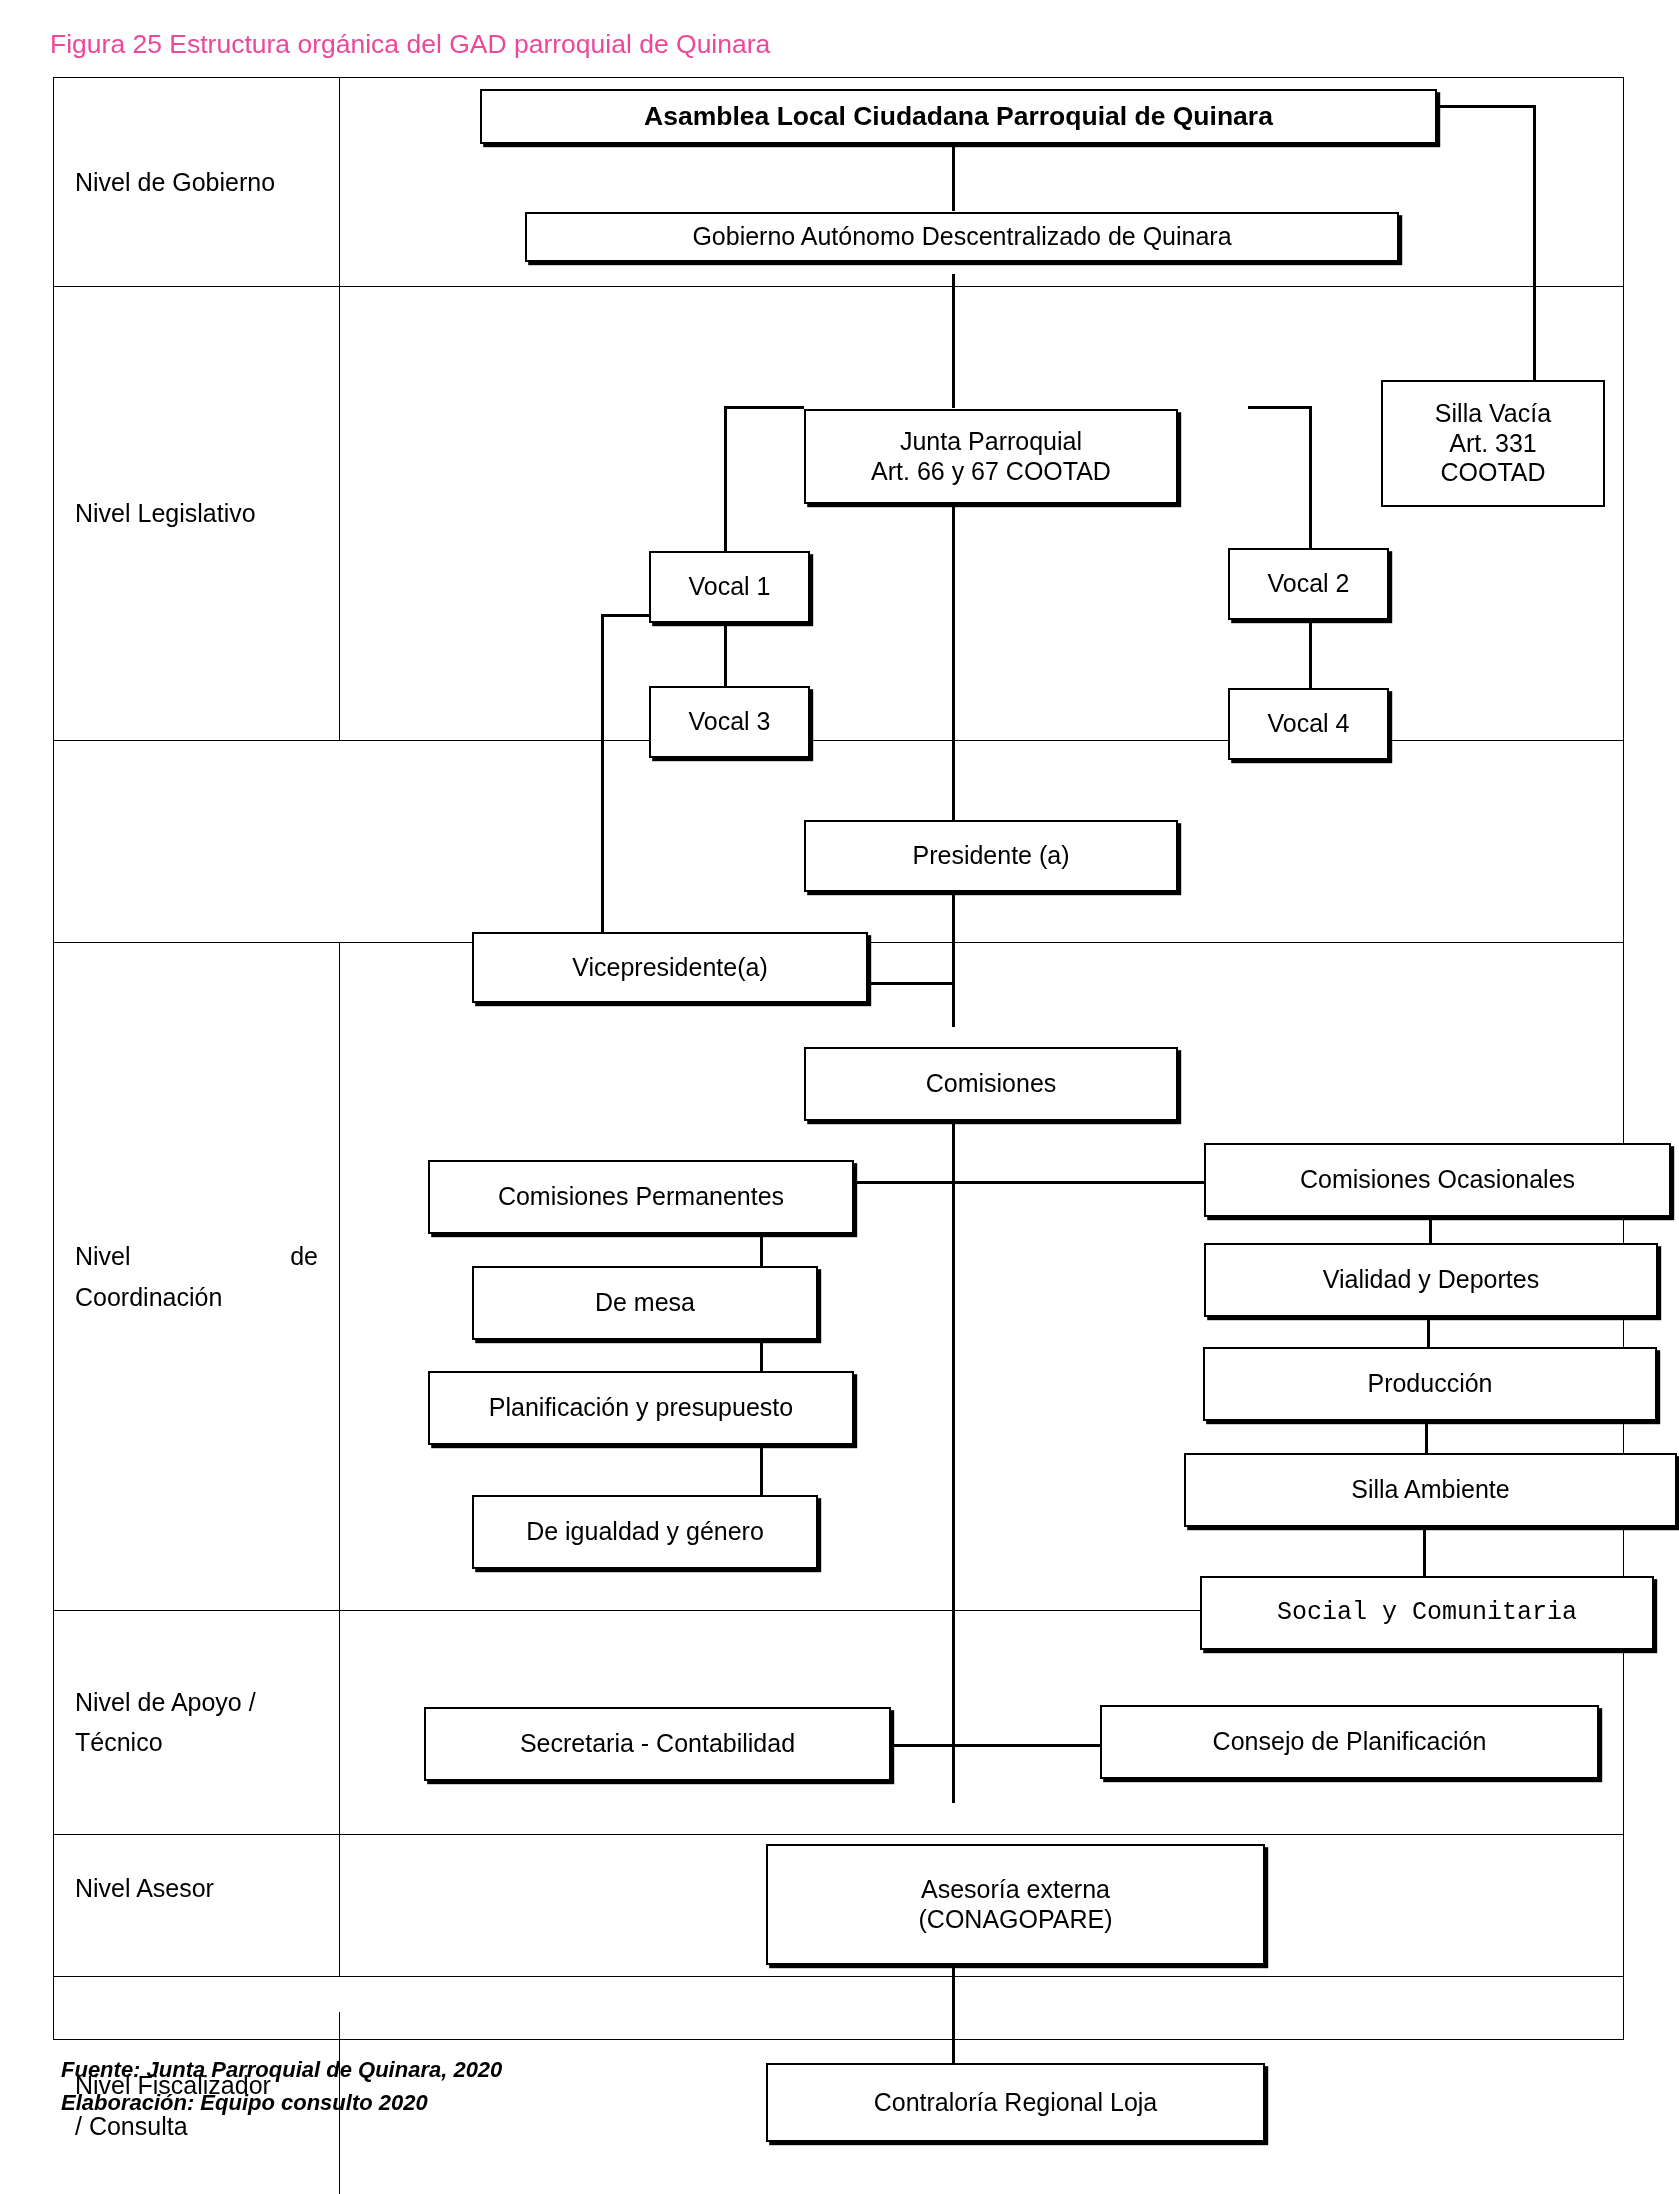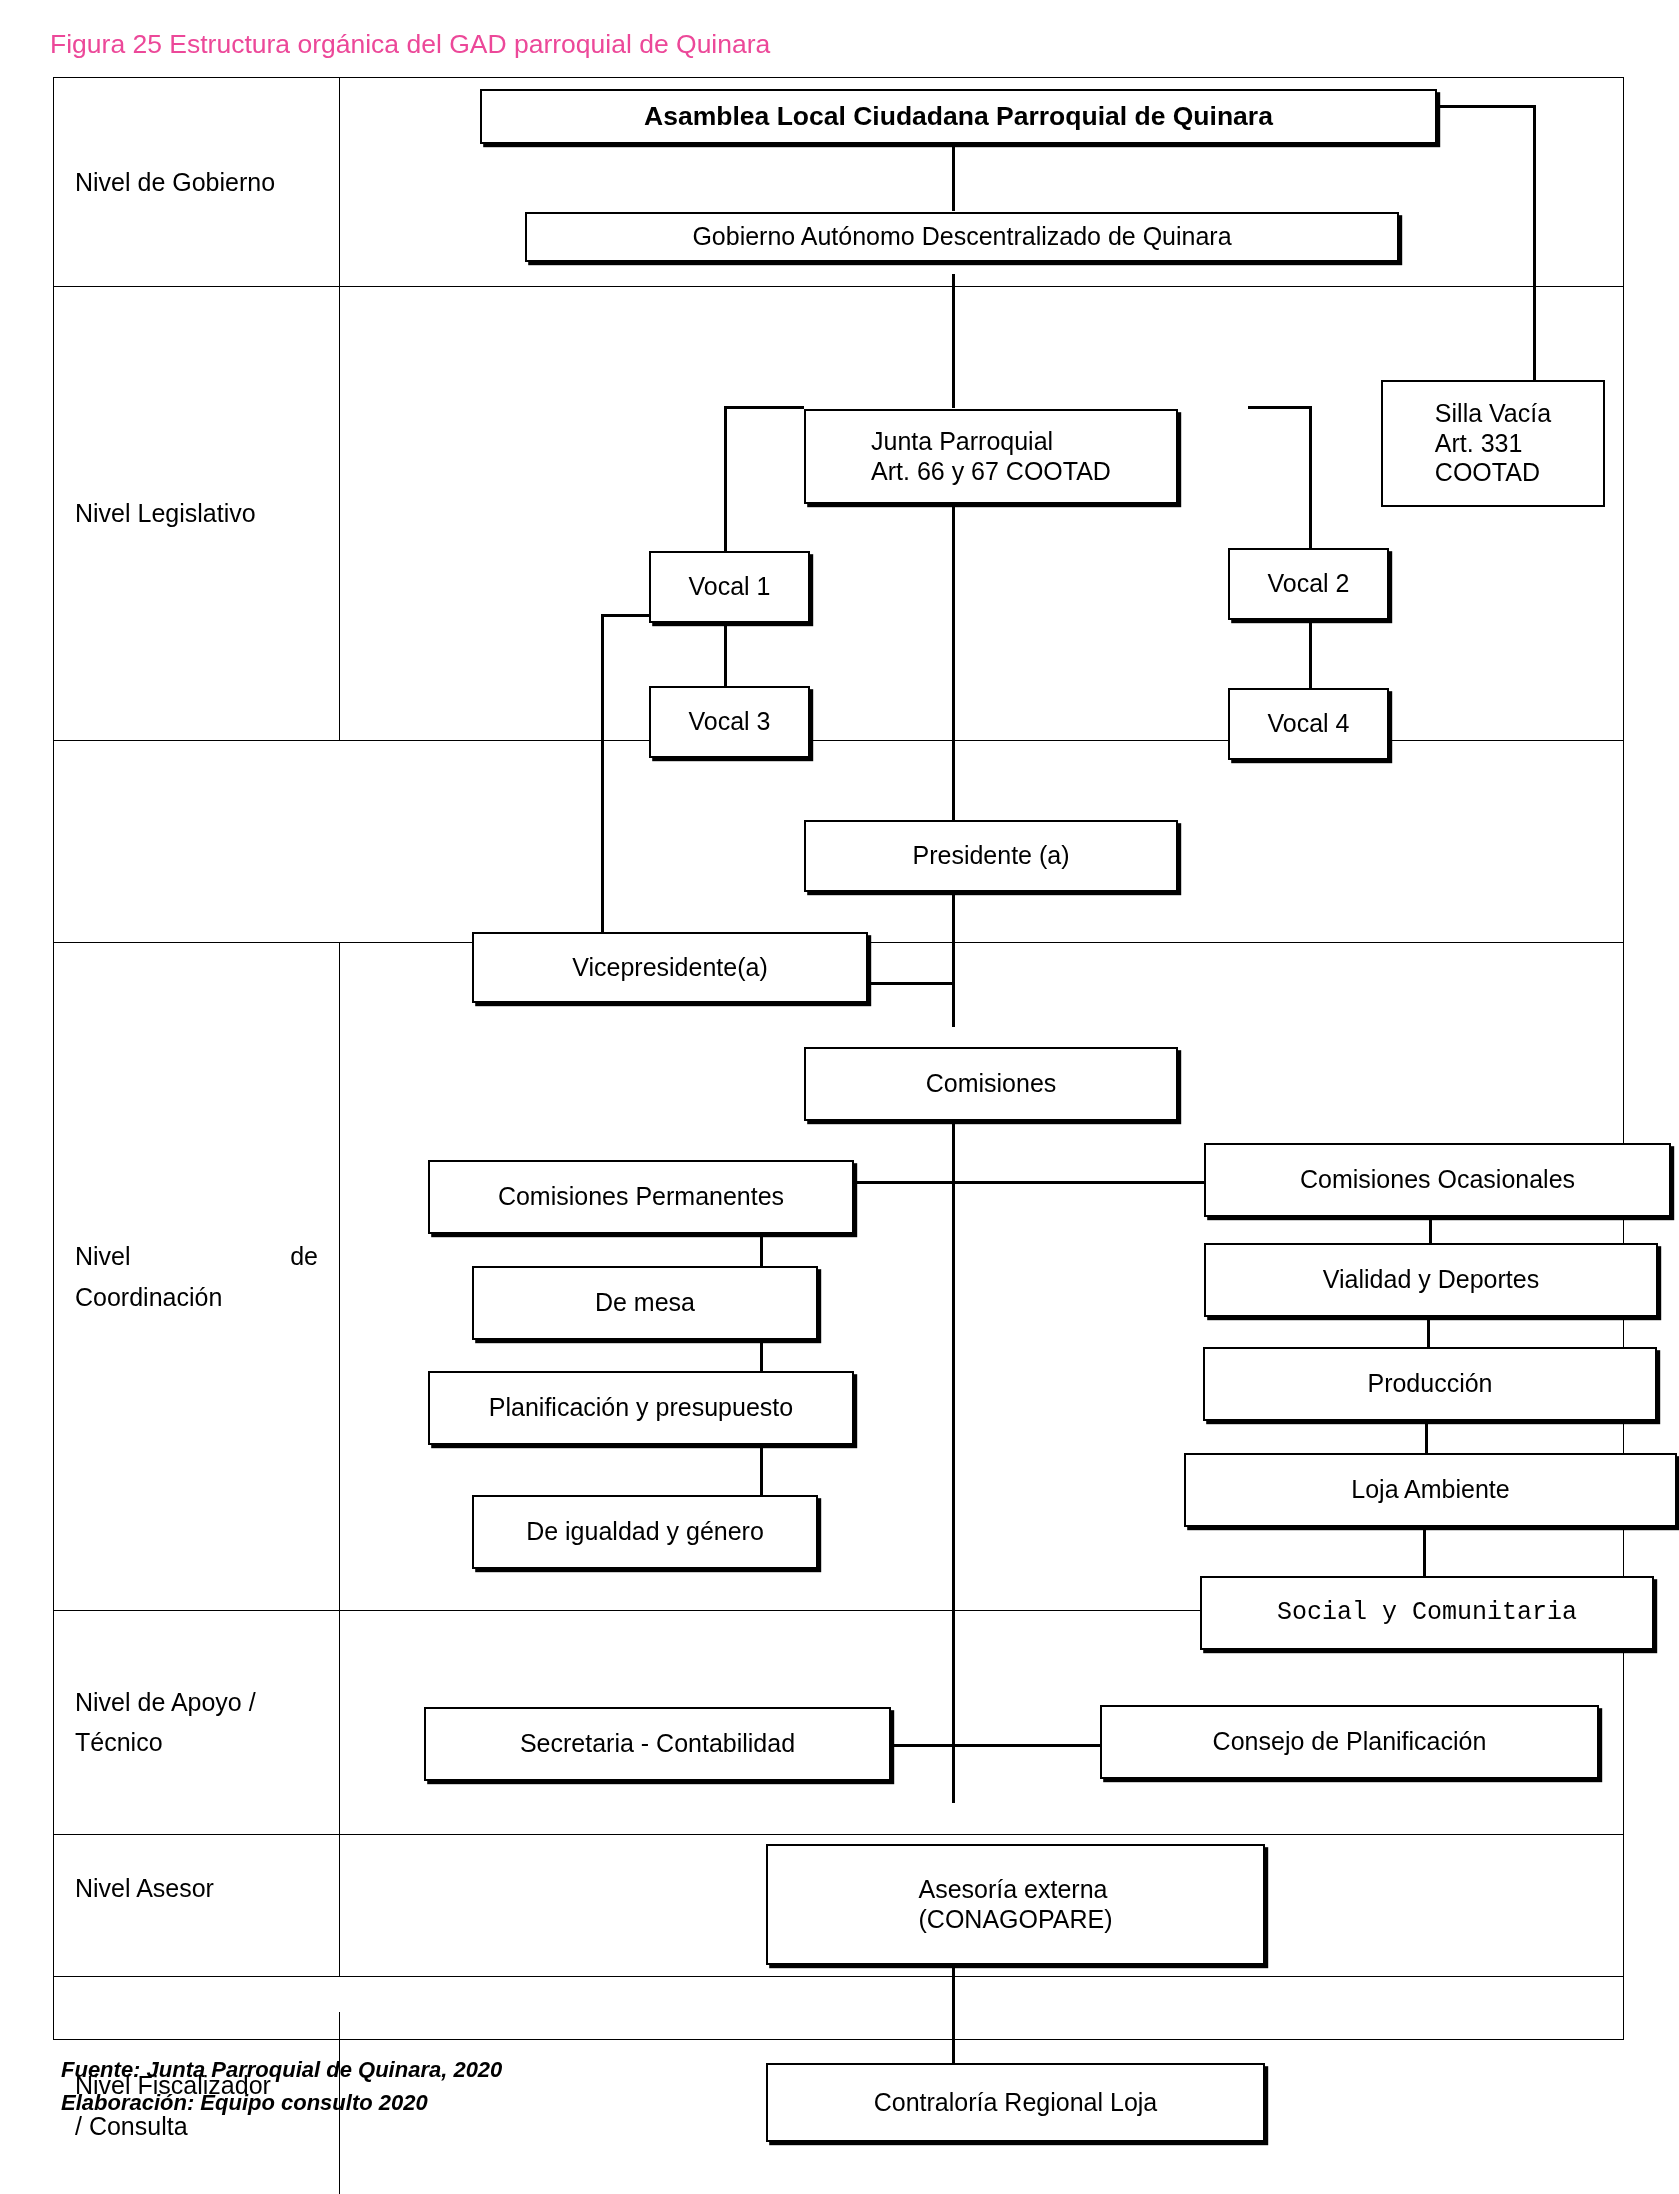--- a/index.html
+++ b/index.html
@@ -88,21 +88,21 @@
   #diagram > * { pointer-events: auto; }
 
   .node {
     position: absolute;
     box-sizing: border-box;
     background: #ffffff;
     border: 2.4px solid #000;
     display: flex;
     align-items: center;
     justify-content: center;
-    text-align: left;
+    text-align: center;
     font-size: 25px;
     line-height: 1.18;
     z-index: 3;
     white-space: pre-line;
   }
   .node.shadow {
     box-shadow: 3.2px 3.2px 0 0 #000;
   }
   .node.bold {
     font-weight: bold;
@@ -264,21 +264,21 @@
     <div class="node shadow" style="left:374px;top:1293px;width:426px;height:74px;">Planificación y presupuesto</div>
 
     <div class="node shadow" style="left:418px;top:1417px;width:346px;height:74px;">De igualdad y  género</div>
 
     <div class="node shadow" style="left:1150px;top:1065px;width:467px;height:74px;">Comisiones Ocasionales</div>
 
     <div class="node shadow" style="left:1150px;top:1165px;width:454px;height:74px;">Vialidad y Deportes</div>
 
     <div class="node shadow" style="left:1149px;top:1269px;width:454px;height:74px;">Producción</div>
 
-    <div class="node shadow" style="left:1130px;top:1375px;width:493px;height:74px;">Loja Ambiente</div>
+    <div class="node shadow" style="left:1130px;top:1375px;width:493px;height:74px;">Silla Ambiente</div>
 
     <div class="node shadow" style="left:1146px;top:1498px;width:454px;height:74px;font-family:Liberation Mono, monospace;">Social y Comunitaria</div>
 
     <div class="node shadow" style="left:370px;top:1629px;width:467px;height:74px;">Secretaria - Contabilidad</div>
 
     <div class="node shadow" style="left:1046px;top:1627px;width:499px;height:74px;">Consejo de Planificación</div>
 
     <div class="node shadow" style="left:712px;top:1766px;width:499px;height:121px;">Asesoría externa
 (CONAGOPARE)</div>
 

